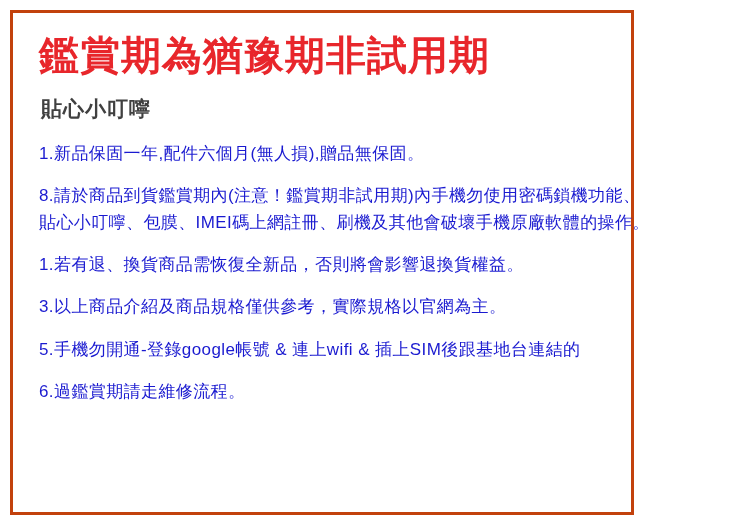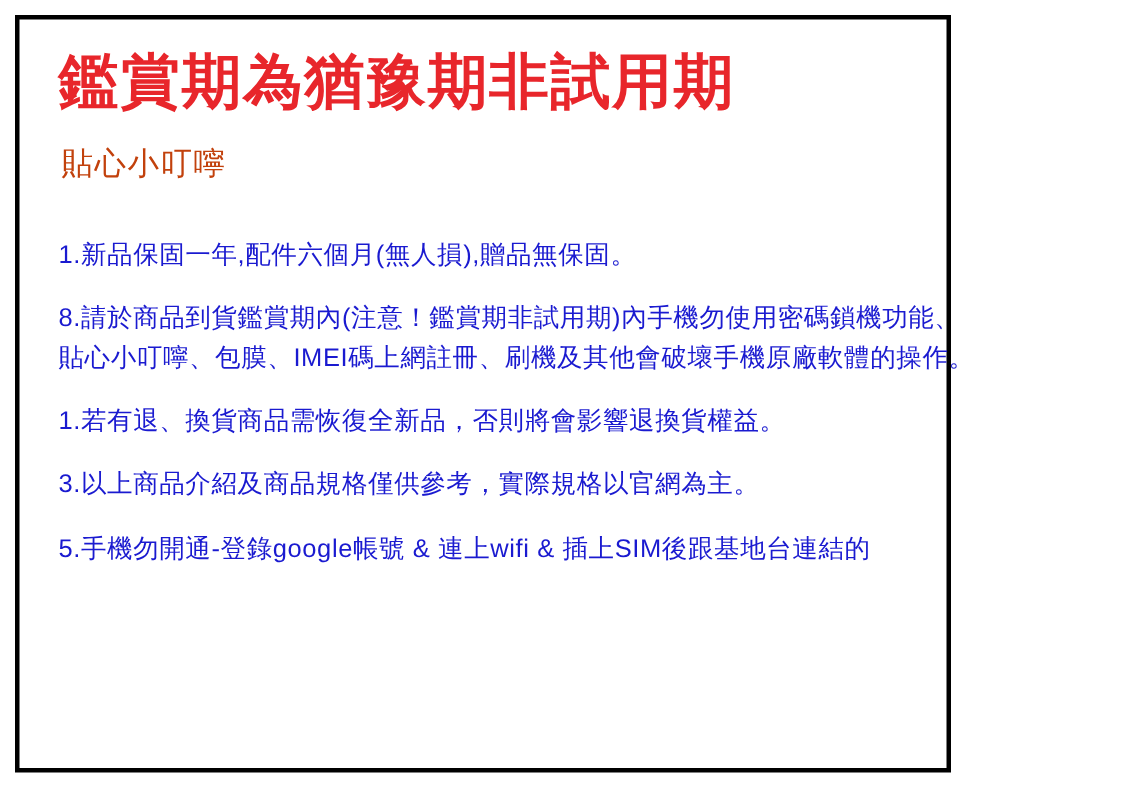--- a/index.html
+++ b/index.html
@@ -13,40 +13,40 @@
     font-family: "Liberation Sans", sans-serif;
     overflow: hidden;
   }
   .notice-frame {
     position: absolute;
     left: 10px;
     top: 10px;
     width: 624px;
     height: 505px;
     box-sizing: border-box;
-    border: 3px solid #000000;
+    border: 3px solid #c2410c;
     background: #ffffff;
   }
   .notice-inner {
     padding: 16px 22px 10px 22px;
   }
   .headline {
     color: #e8262b;
     font-size: 40px;
     font-weight: bold;
     letter-spacing: 1px;
     line-height: 1.1;
     margin: 4px 0 18px 4px;
     white-space: nowrap;
   }
   .subhead {
-    color: #c2410c;
+    color: #404040;
     font-size: 21px;
-    font-weight: normal;
-    margin: 0 0 34px 6px;
+    font-weight: bold;
+    margin: 0 0 18px 6px;
     letter-spacing: 1px;
   }
   .items {
     margin: 0;
     padding: 0;
     list-style: none;
   }
   .item {
     color: #1a1ad0;
     font-size: 17px;
@@ -79,16 +79,19 @@
       </li>
       <li class="item">
         <span class="line">1.若有退、換貨商品需恢復全新品，否則將會影響退換貨權益。</span>
       </li>
       <li class="item">
         <span class="line">3.以上商品介紹及商品規格僅供參考，實際規格以官網為主。</span>
       </li>
       <li class="item">
         <span class="line">5.手機勿開通-登錄google帳號 &amp; 連上wifi &amp; 插上SIM後跟基地台連結的</span>
       </li>
+      <li class="item">
+        <span class="line">6.過鑑賞期請走維修流程。</span>
+      </li>
     </ul>
 
   </div>
 </div>
 
 </body></html>

